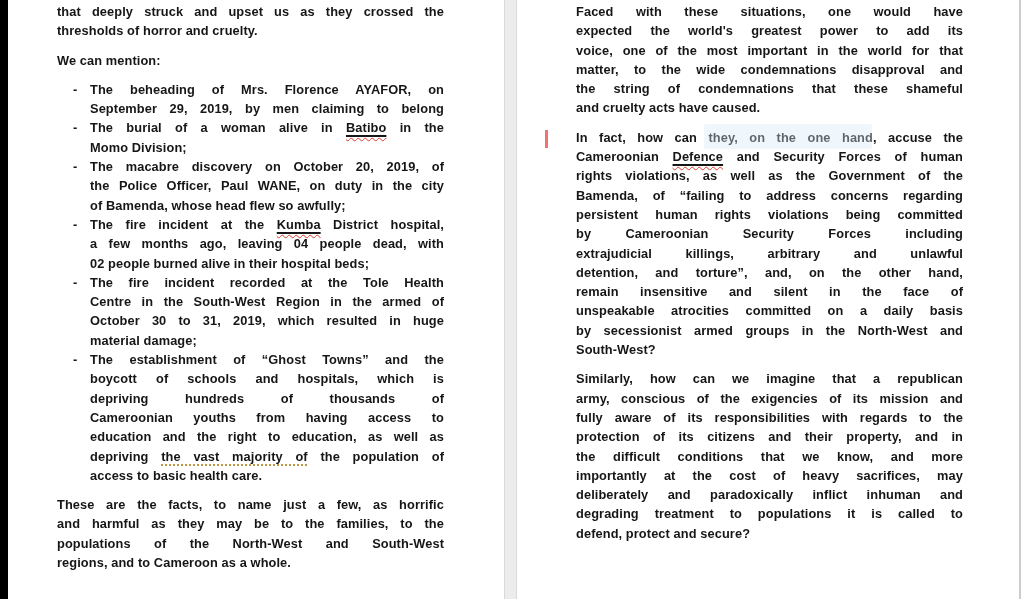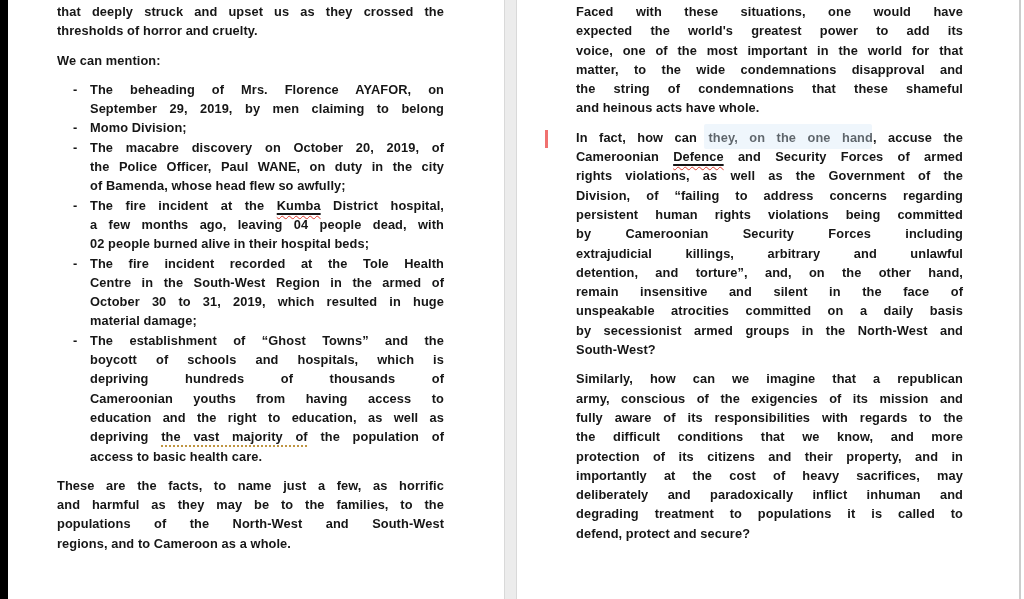--- a/index.html
+++ b/index.html
@@ -118,20 +118,21 @@
           <div class="bullet">
             <div class="b-marker">-</div>
             <div class="b-content">
               <div class="line"><span>The beheading of Mrs. Florence AYAFOR, on</span></div>
               <div class="line"><span>September 29, 2019, by men claiming to belong</span></div>
             </div>
           </div>
           <div class="bullet">
             <div class="b-marker">-</div>
             <div class="b-content">
+              <div class="line"><span>The burial of a woman alive in </span><span class="sq"><span class="ul">Batibo</span></span><span> in the</span></div>
               <div class="line last"><span>Momo Division;</span></div>
             </div>
           </div>
           <div class="bullet">
             <div class="b-marker">-</div>
             <div class="b-content">
               <div class="line"><span>The macabre discovery on October 20, 2019, of</span></div>
               <div class="line"><span>the Police Officer, Paul WANE, on duty in the city</span></div>
               <div class="line last"><span>of Bamenda, whose head flew so awfully;</span></div>
             </div>
@@ -178,43 +179,43 @@
   <div class="gutter"></div>
 
   <div class="page right">
     <div class="content">
         <div class="para">
           <div class="line"><span>Faced with these situations, one would have</span></div>
           <div class="line"><span>expected the world's greatest power to add its</span></div>
           <div class="line"><span>voice, one of the most important in the world for that</span></div>
           <div class="line"><span>matter, to the wide condemnations disapproval and</span></div>
           <div class="line"><span>the string of condemnations that these shameful</span></div>
-          <div class="line last"><span>and heinous acts have whole.</span></div>
+          <div class="line last"><span>and cruelty acts have caused.</span></div>
         </div>
         <div class="para">
           <div class="cbar" style="background: rgb(240, 113, 112);"></div>
           <div class="line"><span>In fact, how can they, on the one hand, accuse the</span></div>
-          <div class="line"><span>Cameroonian </span><span class="sq"><span class="ul">Defence</span></span><span> and Security Forces of armed</span></div>
+          <div class="line"><span>Cameroonian </span><span class="sq"><span class="ul">Defence</span></span><span> and Security Forces of human</span></div>
           <div class="line"><span>rights violations, as well as the Government of the</span></div>
-          <div class="line"><span>Division, of “failing to address concerns regarding</span></div>
+          <div class="line"><span>Bamenda, of “failing to address concerns regarding</span></div>
           <div class="line"><span>persistent human rights violations being committed</span></div>
           <div class="line"><span>by Cameroonian Security Forces including</span></div>
           <div class="line"><span>extrajudicial killings, arbitrary and unlawful</span></div>
           <div class="line"><span>detention, and torture”, and, on the other hand,</span></div>
           <div class="line"><span>remain insensitive and silent in the face of</span></div>
           <div class="line"><span>unspeakable atrocities committed on a daily basis</span></div>
           <div class="line"><span>by secessionist armed groups in the North-West and</span></div>
           <div class="line last"><span>South-West?</span></div>
         </div>
         <div class="para">
           <div class="line"><span>Similarly, how can we imagine that a republican</span></div>
           <div class="line"><span>army, conscious of the exigencies of its mission and</span></div>
           <div class="line"><span>fully aware of its responsibilities with regards to the</span></div>
+          <div class="line"><span>protection of its citizens and their property, and in</span></div>
           <div class="line"><span>the difficult conditions that we know, and more</span></div>
-          <div class="line"><span>protection of its citizens and their property, and in</span></div>
           <div class="line"><span>importantly at the cost of heavy sacrifices, may</span></div>
           <div class="line"><span>deliberately and paradoxically inflict inhuman and</span></div>
           <div class="line"><span>degrading treatment to populations it is called to</span></div>
           <div class="line last"><span>defend, protect and secure?</span></div>
         </div>
       </div>
     <div class="ghost"></div>
   </div>
 
   <div class="right-edge-line"></div>

